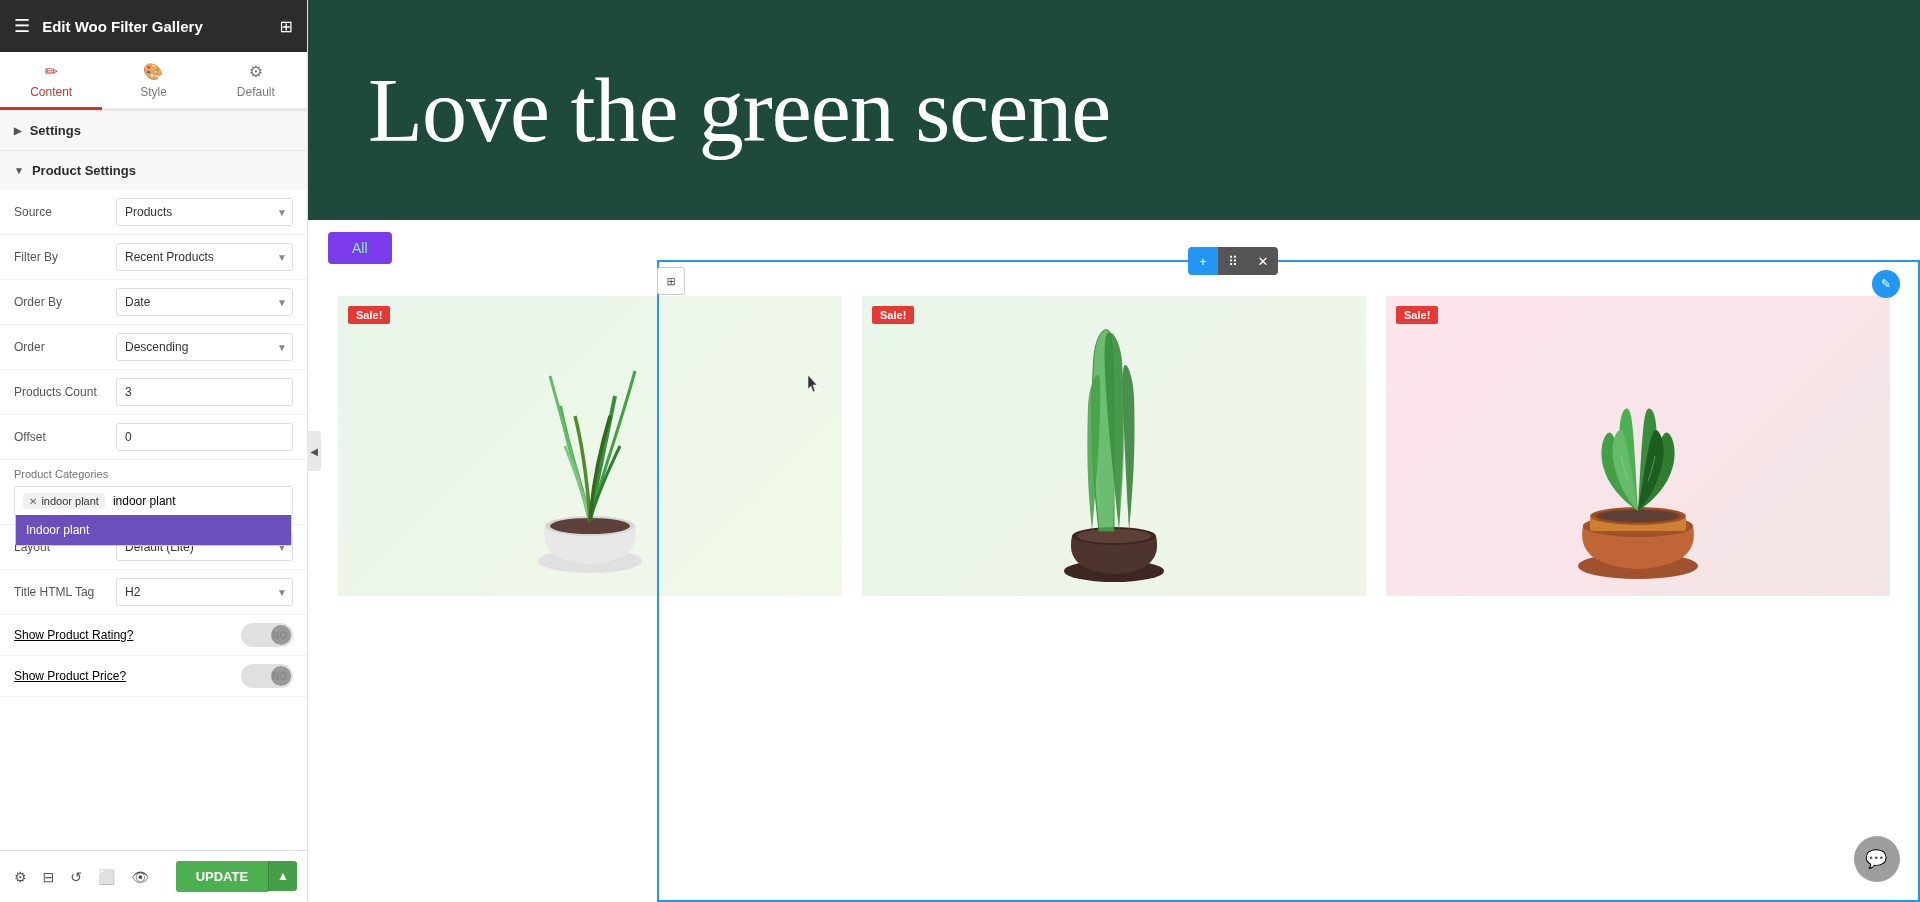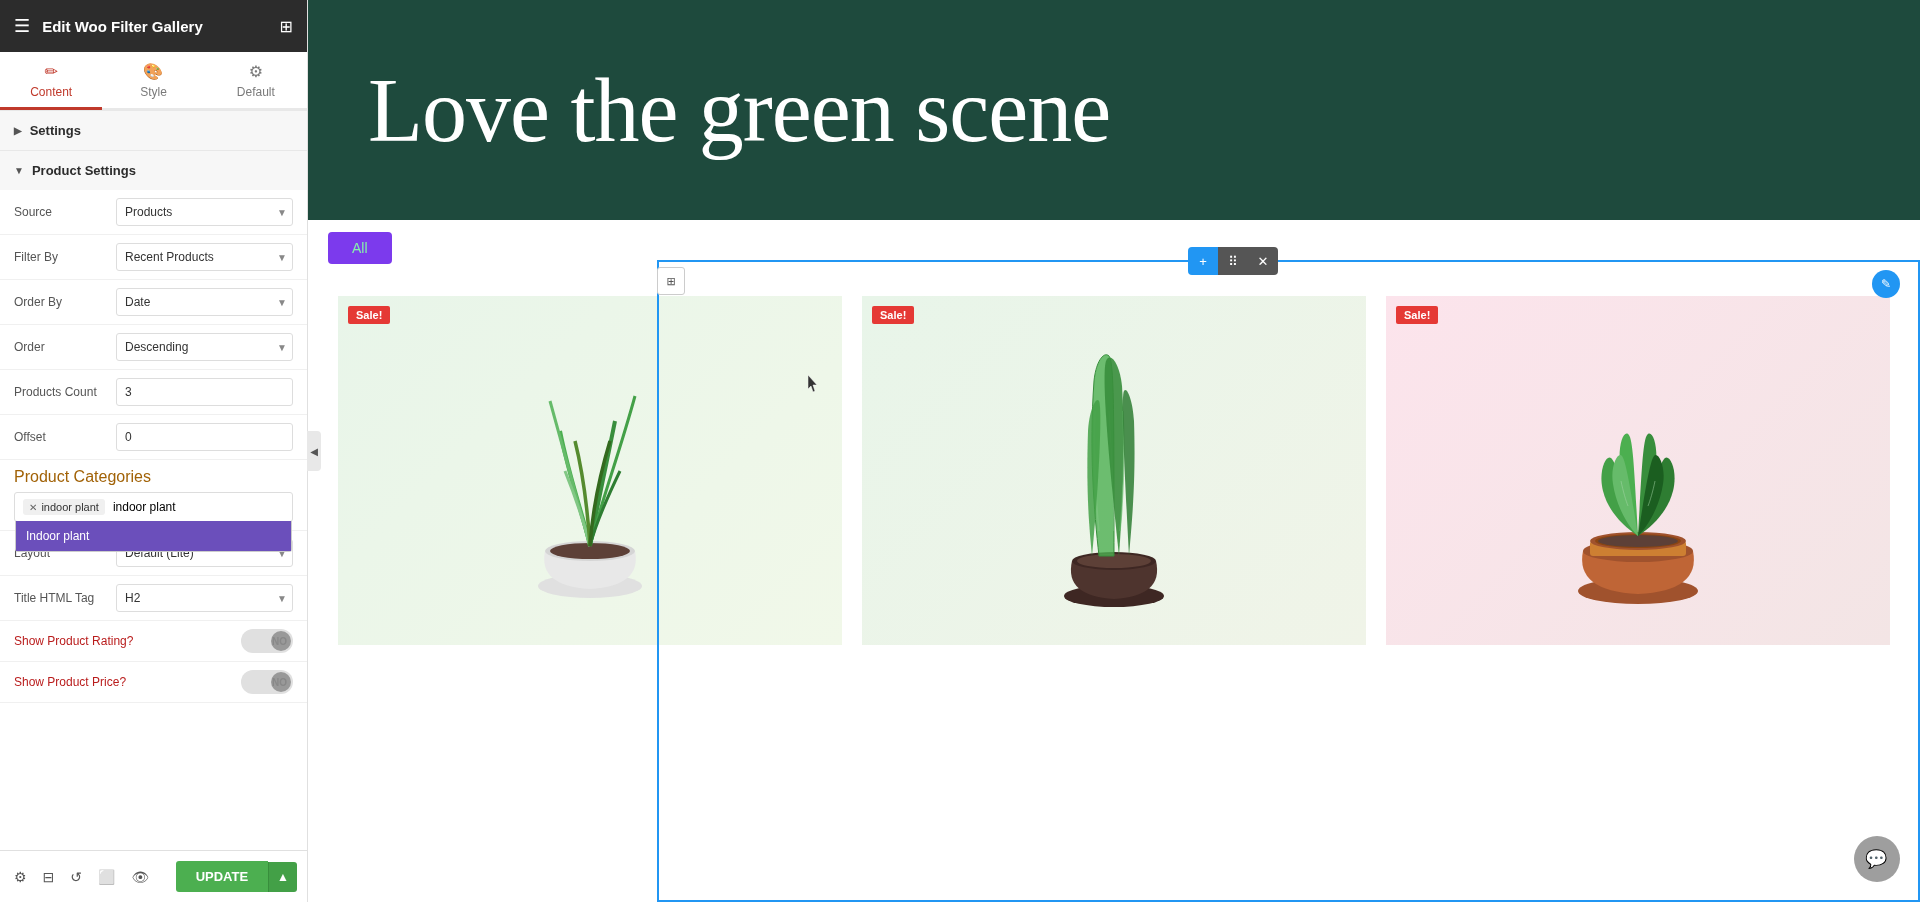--- a/index.html
+++ b/index.html
@@ -131,22 +131,22 @@
       font-size: 12px;
       color: #333;
     }
 
     
     .categories-row {
       padding: 8px 14px;
       border-bottom: 1px solid #f0f0f0;
     }
     .categories-label {
-      font-size: 16px;
-      color: #a16207;
+      font-size: 11px;
+      color: #737373;
       margin-bottom: 6px;
     }
     .categories-input-wrap {
       border: 1px solid #ddd;
       border-radius: 3px;
       background: #fff;
       position: relative;
     }
     .categories-tags {
       display: flex;
@@ -198,22 +198,23 @@
 
     
     .toggle-row {
       display: flex;
       align-items: center;
       padding: 8px 14px;
       border-bottom: 1px solid #f0f0f0;
     }
     .toggle-label {
       font-size: 12px;
-      color: #b91c1c;
+      color: #000000;
       flex: 1;
+      text-decoration: underline;
     }
     .toggle-switch {
       display: flex;
       align-items: center;
       background: #e0e0e0;
       border-radius: 20px;
       width: 52px;
       height: 24px;
       position: relative;
       cursor: pointer;
@@ -240,21 +241,21 @@
       background: #fff;
       border-top: 1px solid #e0e0e0;
       display: flex;
       align-items: center;
       justify-content: space-between;
       padding: 0 10px;
       flex-shrink: 0;
     }
     .bottom-icons { display: flex; gap: 8px; align-items: center; }
     .bottom-icon { font-size: 14px; color: #555; cursor: pointer; padding: 4px; }
-    .update-btn-wrap { display: flex; align-items: flex-end; }
+    .update-btn-wrap { display: flex; align-items: flex-start; }
     .update-btn {
       background: #4caf50;
       color: #fff;
       border: none;
       padding: 8px 20px;
       font-size: 13px;
       font-weight: 600;
       cursor: pointer;
       border-radius: 3px 0 0 3px;
     }
@@ -345,21 +346,21 @@
       grid-template-columns: repeat(3, 1fr);
       gap: 0;
       padding: 10px 20px 20px;
     }
     .product-card {
       position: relative;
       padding: 10px;
     }
     .product-image {
       width: 100%;
-      height: 349px;
+      height: 300px;
       background: #f8f8f8;
       display: flex;
       align-items: center;
       justify-content: center;
       position: relative;
       overflow: hidden;
     }
     .sale-badge {
       position: absolute;
       top: 10px;

